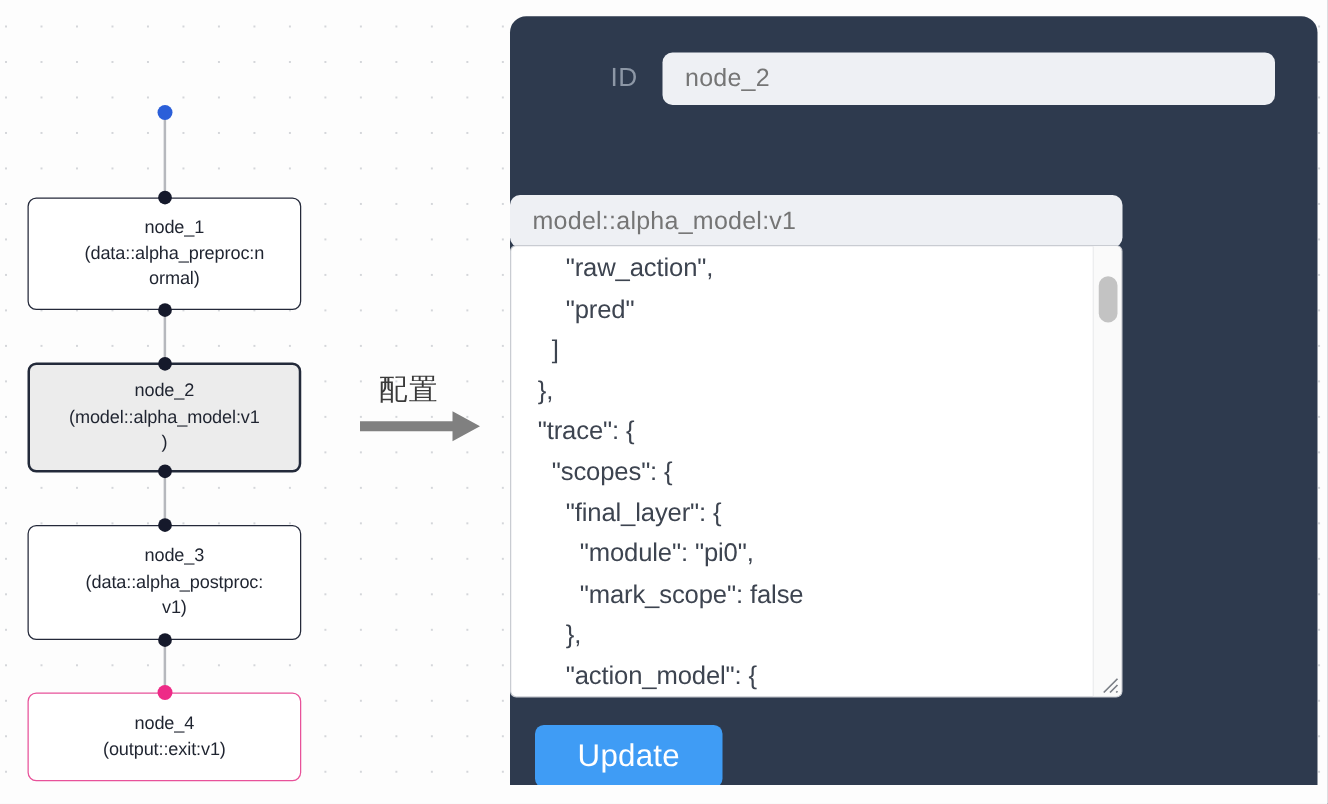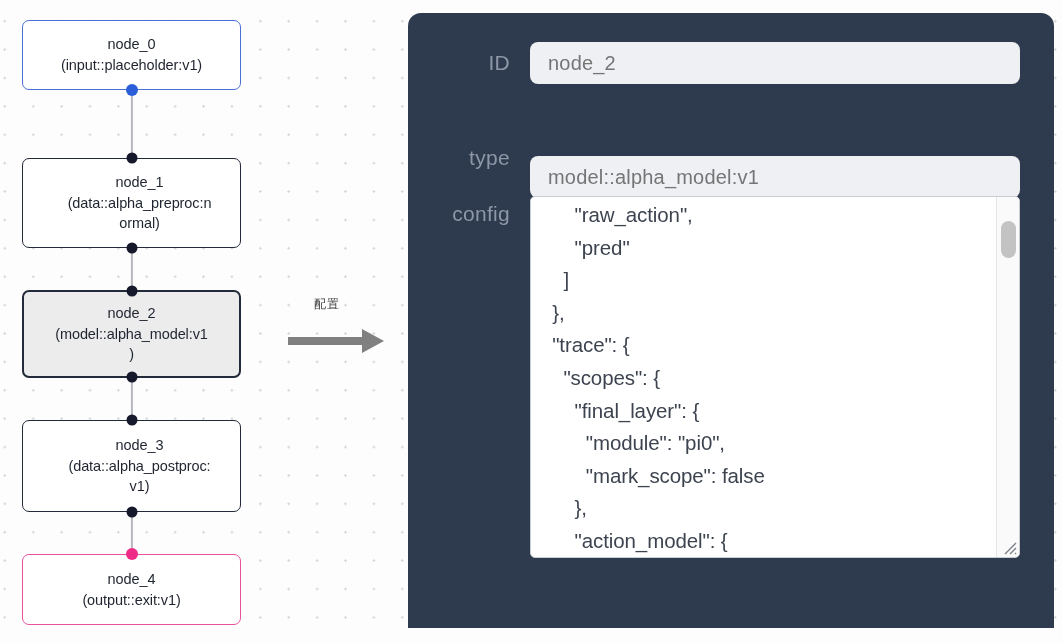--- a/index.html
+++ b/index.html
@@ -85,21 +85,21 @@
 
   
   #config-arrow-group {
     position: absolute;
     left: 288px;
     top: 296px;
     width: 110px;
     height: 70px;
   }
   #config-arrow-label {
-    font-size: 12px;
+    font-size: 23px;
     color: #3a3a3a;
     letter-spacing: 1px;
     text-align: center;
     width: 74px;
     margin-left: 2px;
   }
   #config-arrow-svg { position: absolute; left: 0; top: 30px; }
 
   
   #config-panel {
@@ -234,24 +234,20 @@
 
 <div id="root">
 
   <div id="graph-canvas">
 
     <div class="edge" style="left:132px; top:90px; height:68px;"></div>
     <div class="edge" style="left:132px; top:248px; height:46px;"></div>
     <div class="edge" style="left:132px; top:377px; height:43px;"></div>
     <div class="edge" style="left:132px; top:512px; height:42px;"></div>
 
-    <div class="node node-input" style="left:22px; top:20px; width:219px; height:70px;">
-      <span class="node-text">node_0
-(input::placeholder:v1)</span>
-    </div>
     <div class="handle handle-blue" style="left:132px; top:90px;"></div>
 
     <div class="node node-default" style="left:22px; top:158px; width:219px; height:90px;">
       <span class="node-text">node_1
 (data::alpha_preproc:n
 ormal)</span>
     </div>
     <div class="handle" style="left:132px; top:158px;"></div>
     <div class="handle" style="left:132px; top:248px;"></div>
 
@@ -286,26 +282,24 @@
   </div>
 
   <div id="config-panel">
 
     <div class="field-row" id="row-id">
       <div class="field-label">ID</div>
       <input id="input-id" class="text-input" type="text" placeholder="node_2" style="">
     </div>
 
     <div class="field-row" id="row-type">
-      <div class="field-label">type</div>
       <input id="input-type" class="text-input" type="text" placeholder="model::alpha_model:v1" style="">
     </div>
 
     <div class="field-row" id="row-config">
-      <div class="field-label field-label-top">config</div>
       <div class="textarea-wrap">
         <textarea id="config-textarea" style="">      "raw_action",
       "pred"
     ]
   },
   "trace": {
     "scopes": {
       "final_layer": {
         "module": "pi0",
         "mark_scope": false
@@ -313,17 +307,18 @@
       "action_model": {</textarea>
         <div id="config-scrollbar">
           <div id="config-scroll-thumb"></div>
         </div>
         <svg id="config-resize-handle" width="18" height="18" viewBox="0 0 18 18">
           <path d="M16 5 L5 16 M16 10 L10 16 M16 15 L15 16" stroke="#7b7f86" stroke-width="1.4" fill="none"></path>
         </svg>
       </div>
     </div>
 
+    <button id="update-button">Update</button>
   </div>
 
   <div id="bottom-strip-left"></div>
 
 </div>
 
 </body></html>

